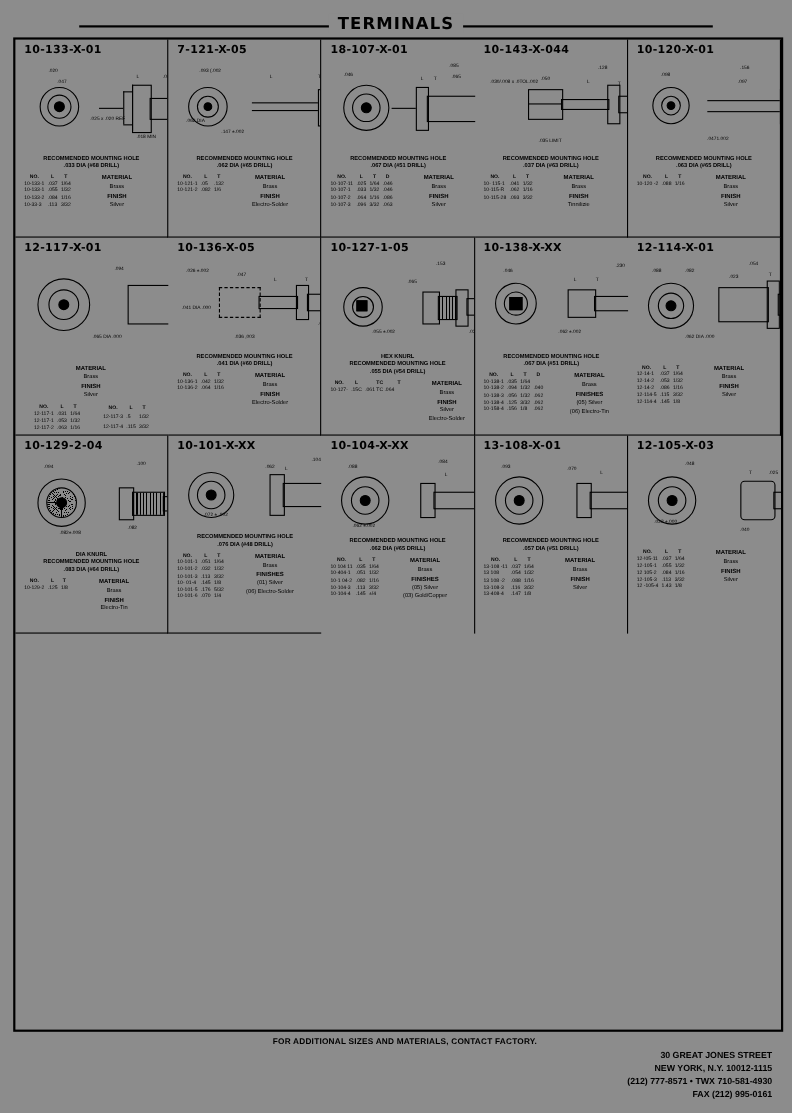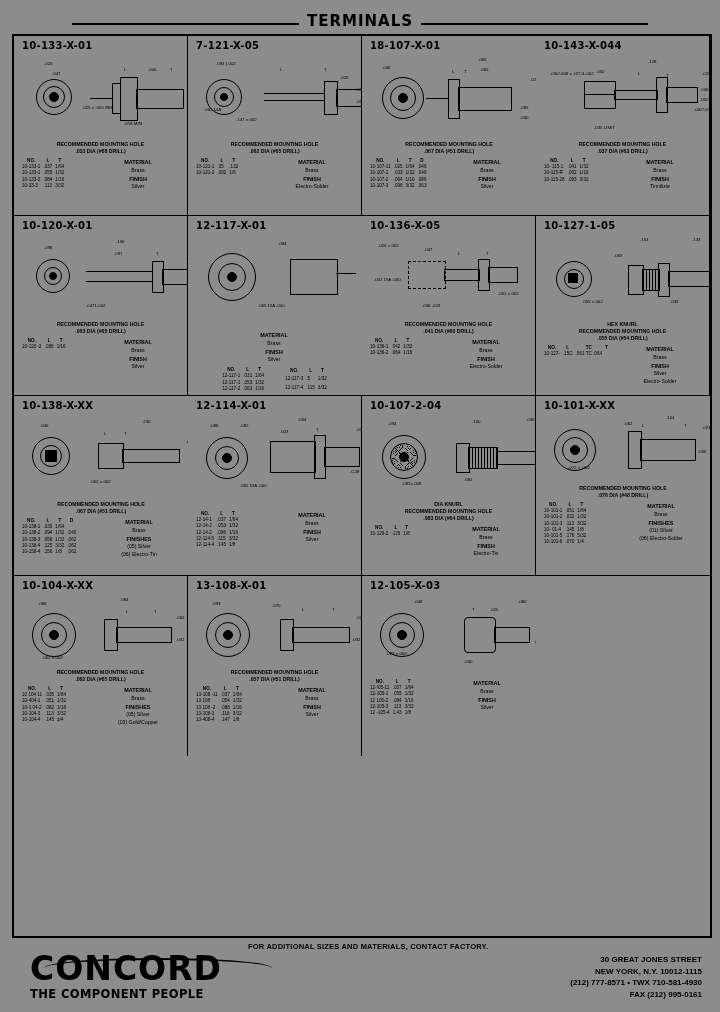--- a/index.html
+++ b/index.html
@@ -30,21 +30,21 @@
     position:absolute;left:60px;right:60px;top:11px;
     height:2px;background:#000;z-index:0;
   }
   .page-title span{
     position:relative;z-index:1;background:#8c8c8c;padding:0 8px;
   }
   
   .grid{
     border:2px solid #000;
     display:grid;
-    grid-template-columns:1fr 1fr 1fr 1fr;
+    grid-template-columns:1fr 1fr 1fr 1fr 1fr;
     grid-template-rows:repeat(5, 1fr);
     width:696px;
     height:900px;
     background:#8c8c8c;
   }
   .cell{
     border-right:1.5px solid #000;
     border-bottom:1.5px solid #000;
     position:relative;
     overflow:hidden;
@@ -729,21 +729,21 @@
         <div class="matfin">
           <div><b>MATERIAL</b></div>
           <div>Brass</div>
           <div><b>FINISH</b></div>
           <div>Silver</div>
         </div>
       </div>
     </div>
 
     <div class="cell">
-      <div class="part-no">10-107-2-04</div>
+      <div class="part-no">10-129-2-04</div>
       <div class="drawing">
         <div class="circ" style="left:14px;top:22px;width:42px;height:42px;"></div>
         <div class="circ" style="left:22px;top:30px;width:26px;height:26px;background:repeating-conic-gradient(#000 0 2deg,transparent 2deg 9deg);"></div>
         <div class="circ" style="left:31px;top:39px;width:8px;height:8px;background:#000;"></div>
         <div class="rect" style="left:88px;top:30px;width:12px;height:28px;"></div>
         <div class="hatch" style="left:100px;top:34px;width:28px;height:20px;border:1px solid #000;"></div>
         <div class="rect" style="left:128px;top:38px;width:40px;height:12px;"></div>
         <div class="lbl" style="left:20px;top:8px;">.094</div>
         <div class="lbl" style="left:104px;top:6px;">.100</div>
         <div class="lbl" style="left:158px;top:4px;" style2="">.036 MAX</div>
@@ -1033,25 +1033,20 @@
           <div><b>FINISH</b></div>
           <div>Silver</div>
         </div>
       </div>
     </div>
 
   </div>
 
   <div class="footer">
     <div class="contact-line">FOR ADDITIONAL SIZES AND MATERIALS, CONTACT FACTORY.</div>
-    <div class="logo">
-      <div class="swoosh"></div>
-      <div class="brand">CONCORD</div>
-      <div class="tag">THE COMPONENT PEOPLE</div>
-    </div>
     <div class="addr">
       <div>30 GREAT JONES STREET</div>
       <div>NEW YORK, N.Y. 10012-1115</div>
       <div>(212) 777-8571 • TWX 710-581-4930</div>
       <div>FAX (212) 995-0161</div>
     </div>
 
   </div>
 
 </div>

